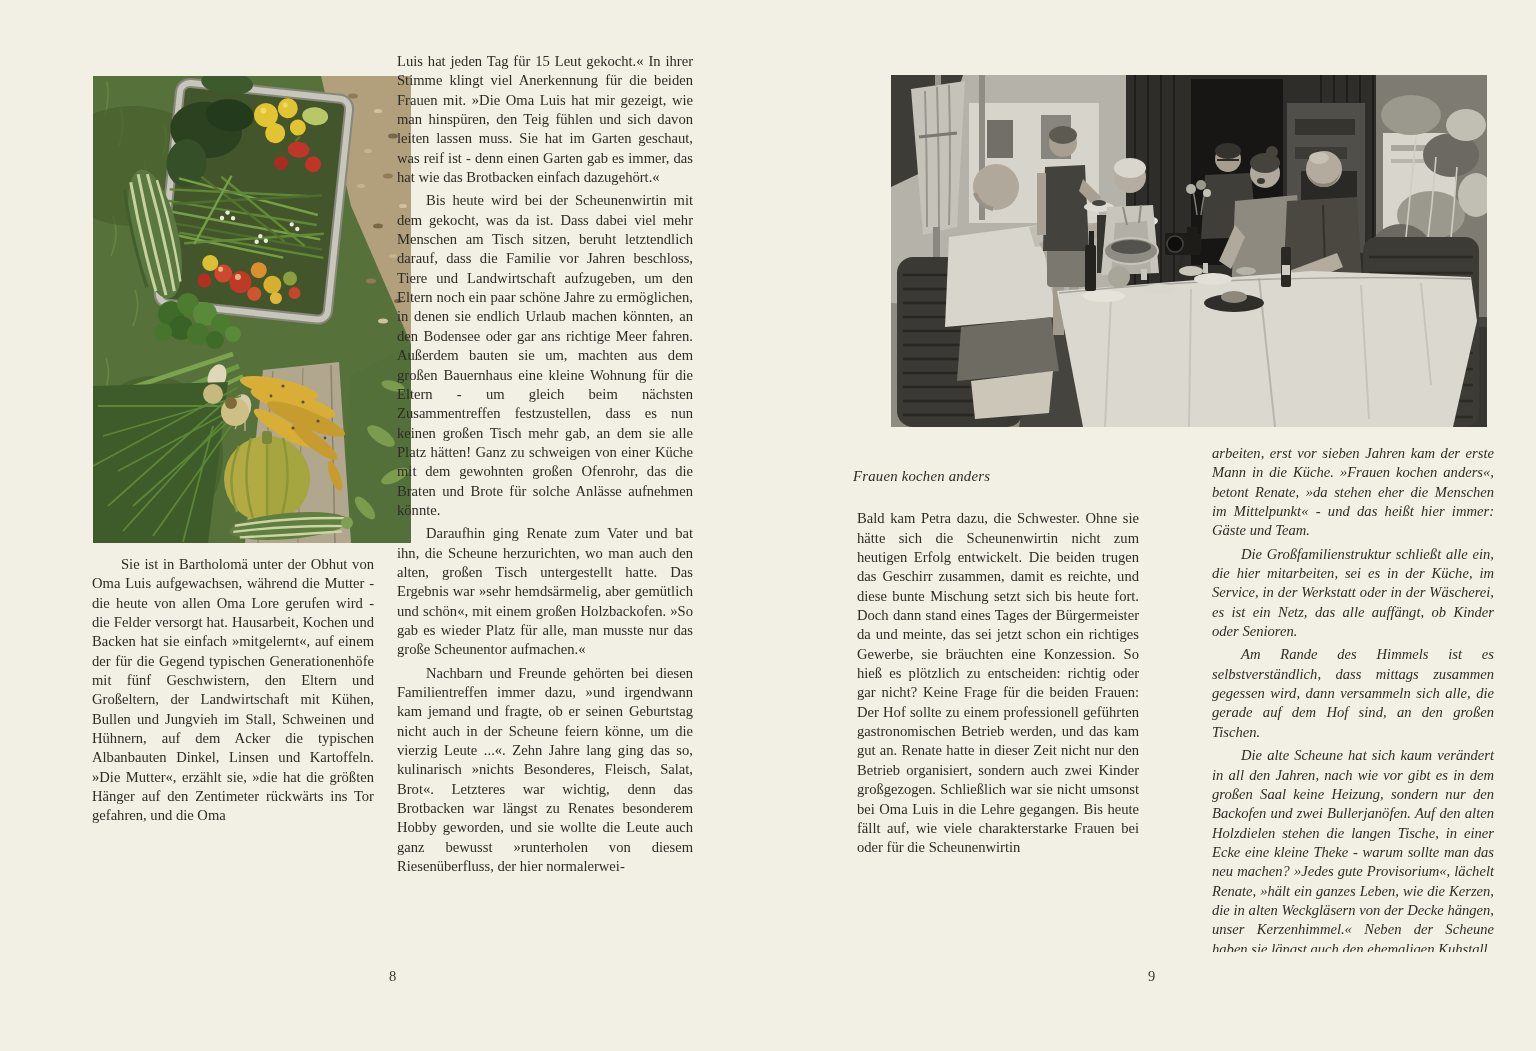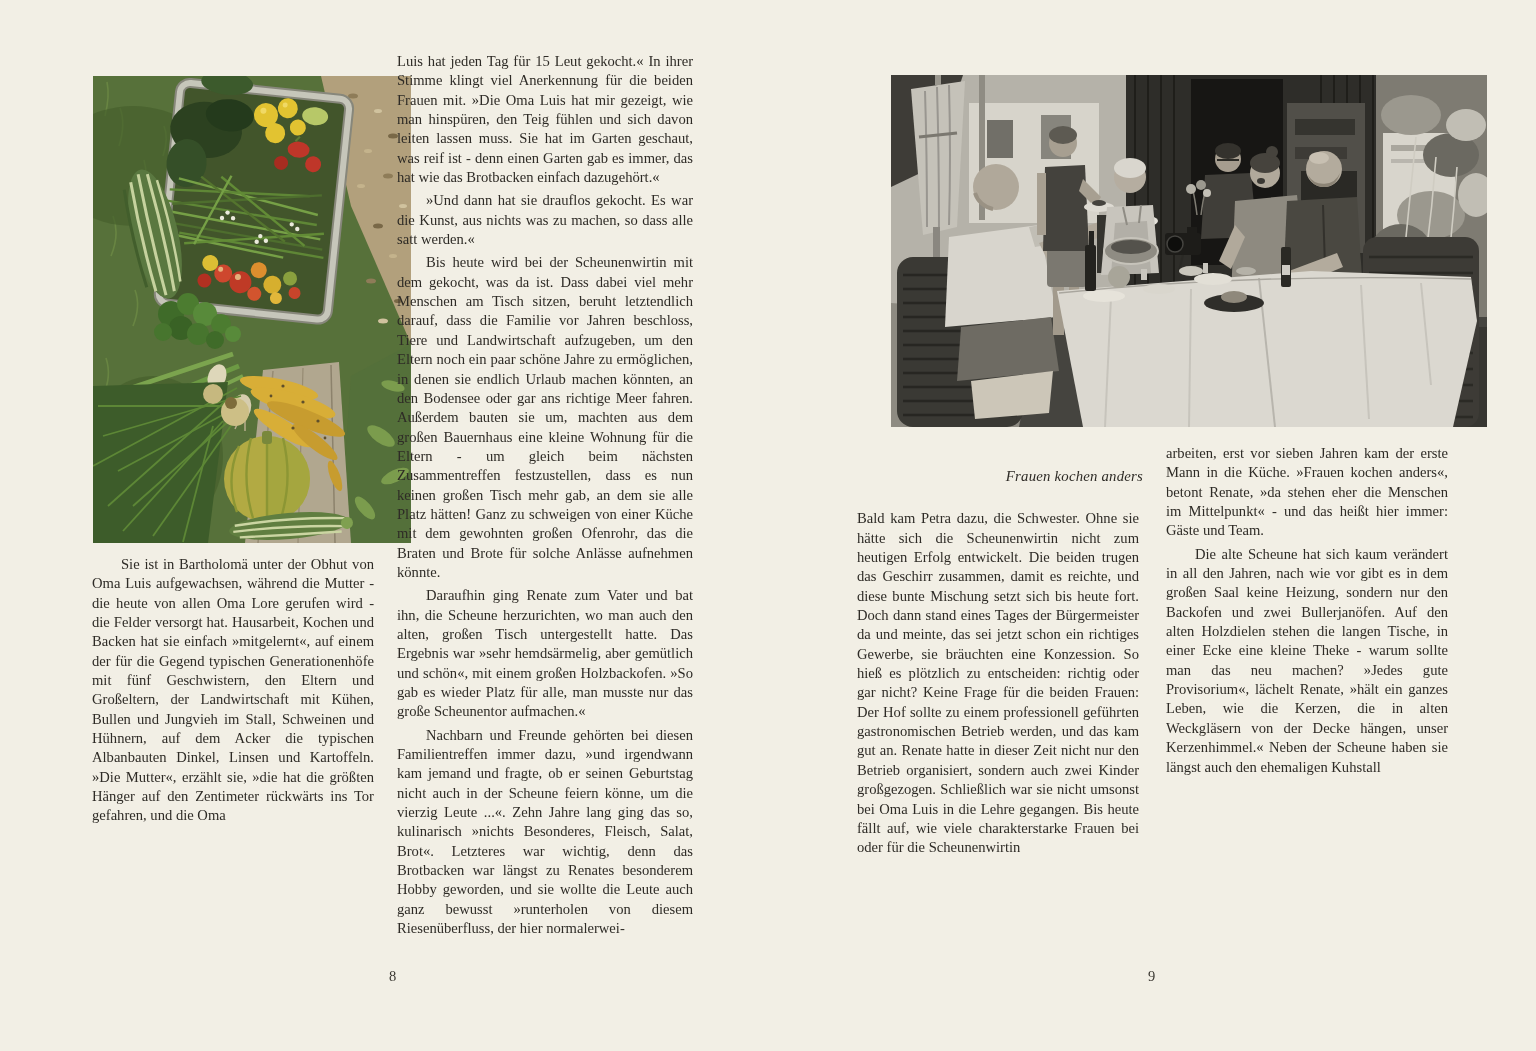--- a/index.html
+++ b/index.html
@@ -13,23 +13,23 @@
   .photo-right{left:851px;top:59px;width:596px;height:352px;}
   .col{
     position:absolute;text-align:justify;font-size:14.6px;line-height:19.35px;
     overflow:hidden;hyphens:auto;-webkit-hyphens:auto;
   }
   .col p{margin:4px;}
   .col p.indent{text-indent:29px;}
   .col1{left:88px;top:551px;width:290px;height:392px;}
   .col2{left:393px;top:48px;width:304px;height:908px;}
   .col3{left:853px;top:440px;width:290px;height:512px;}
-  .col4{left:1162px;top:440px;width:290px;height:512px;}
+  .col4{left:1208px;top:440px;width:290px;height:512px;font-style:italic;}
   .heading{
-    font-size:14.8px;font-weight:normal;font-style:italic;text-align:right;
+    font-size:14.8px;font-weight:normal;font-style:italic;text-align:left;
     margin:27px 0 23px 0;letter-spacing:.2px;
   }
   .pagenum{position:absolute;top:968px;font-size:14.5px;text-align:center;color:#3a3731;}
   .pagenum-left{left:88px;width:609px;}
   .pagenum-right{left:853px;width:597px;}
 </style>
 </head>
 <body>
 
 <div class="spread">
@@ -221,21 +221,20 @@
         </g>
       </svg>
     </figure>
 
     <div class="col col1">
       <p class="indent">Sie ist in Bartholomä unter der Obhut von Oma Luis aufgewachsen, während die Mutter - die heute von allen Oma Lore gerufen wird - die Felder versorgt hat. Hausarbeit, Kochen und Backen hat sie einfach »mitgelernt«, auf einem der für die Gegend typischen Generationenhöfe mit fünf Geschwistern, den Eltern und Großeltern, der Landwirtschaft mit Kühen, Bullen und Jungvieh im Stall, Schweinen und Hühnern, auf dem Acker die typischen Albanbauten Dinkel, Linsen und Kartoffeln. »Die Mutter«, erzählt sie, »die hat die größten Hänger auf den Zentimeter rückwärts ins Tor gefahren, und die Oma</p>
     </div>
 
     <div class="col col2">
       <p>Luis hat jeden Tag für 15 Leut gekocht.« In ihrer Stimme klingt viel Anerkennung für die beiden Frauen mit. »Die Oma Luis hat mir gezeigt, wie man hinspüren, den Teig fühlen und sich davon leiten lassen muss. Sie hat im Garten geschaut, was reif ist - denn einen Garten gab es immer, das hat wie das Brotbacken einfach dazugehört.«</p>
-      <p class="indent">»Und dann hat sie drauflos gekocht. Es war die Kunst, aus nichts was zu machen, so dass alle satt werden.«</p>
       <p class="indent">Bis heute wird bei der Scheunenwirtin mit dem gekocht, was da ist. Dass dabei viel mehr Menschen am Tisch sitzen, beruht letztendlich darauf, dass die Familie vor Jahren beschloss, Tiere und Landwirtschaft aufzugeben, um den Eltern noch ein paar schöne Jahre zu ermöglichen, in denen sie endlich Urlaub machen könnten, an den Bodensee oder gar ans richtige Meer fahren. Außerdem bauten sie um, machten aus dem großen Bauernhaus eine kleine Wohnung für die Eltern - um gleich beim nächsten Zusammentreffen festzustellen, dass es nun keinen großen Tisch mehr gab, an dem sie alle Platz hätten! Ganz zu schweigen von einer Küche mit dem gewohnten großen Ofenrohr, das die Braten und Brote für solche Anlässe aufnehmen könnte.</p>
       <p class="indent">Daraufhin ging Renate zum Vater und bat ihn, die Scheune herzurichten, wo man auch den alten, großen Tisch untergestellt hatte. Das Ergebnis war »sehr hemdsärmelig, aber gemütlich und schön«, mit einem großen Holzbackofen. »So gab es wieder Platz für alle, man musste nur das große Scheunentor aufmachen.«</p>
       <p class="indent">Nachbarn und Freunde gehörten bei diesen Familientreffen immer dazu, »und irgendwann kam jemand und fragte, ob er seinen Geburtstag nicht auch in der Scheune feiern könne, um die vierzig Leute ...«. Zehn Jahre lang ging das so, kulinarisch »nichts Besonderes, Fleisch, Salat, Brot«. Letzteres war wichtig, denn das Brotbacken war längst zu Renates besonderem Hobby geworden, und sie wollte die Leute auch ganz bewusst »runterholen von diesem Riesenüberfluss, der hier normalerwei-</p>
     </div>
 
     <div class="pagenum pagenum-left">8</div>
   </section>
 
   <section>
 
@@ -433,19 +432,21 @@
       </svg>
     </figure>
 
     <div class="col col3">
       <h3 class="heading">Frauen kochen anders</h3>
       <p>Bald kam Petra dazu, die Schwester. Ohne sie hätte sich die Scheunenwirtin nicht zum heutigen Erfolg entwickelt. Die beiden trugen das Geschirr zusammen, damit es reichte, und diese bunte Mischung setzt sich bis heute fort. Doch dann stand eines Tages der Bürgermeister da und meinte, das sei jetzt schon ein richtiges Gewerbe, sie bräuchten eine Konzession. So hieß es plötzlich zu entscheiden: richtig oder gar nicht? Keine Frage für die beiden Frauen: Der Hof sollte zu einem professionell geführten gastronomischen Betrieb werden, und das kam gut an. Renate hatte in dieser Zeit nicht nur den Betrieb organisiert, sondern auch zwei Kinder großgezogen. Schließlich war sie nicht umsonst bei Oma Luis in die Lehre gegangen. Bis heute fällt auf, wie viele charakterstarke Frauen bei oder für die Scheunenwirtin</p>
     </div>
 
     <div class="col col4">
       <p>arbeiten, erst vor sieben Jahren kam der erste Mann in die Küche. »Frauen kochen anders«, betont Renate, »da stehen eher die Menschen im Mittelpunkt« - und das heißt hier immer: Gäste und Team.</p>
+      <p class="indent">Die Großfamilienstruktur schließt alle ein, die hier mitarbeiten, sei es in der Küche, im Service, in der Werkstatt oder in der Wäscherei, es ist ein Netz, das alle auffängt, ob Kinder oder Senioren.</p>
+      <p class="indent">Am Rande des Himmels ist es selbstverständlich, dass mittags zusammen gegessen wird, dann versammeln sich alle, die gerade auf dem Hof sind, an den großen Tischen.</p>
       <p class="indent">Die alte Scheune hat sich kaum verändert in all den Jahren, nach wie vor gibt es in dem großen Saal keine Heizung, sondern nur den Backofen und zwei Bullerjanöfen. Auf den alten Holzdielen stehen die langen Tische, in einer Ecke eine kleine Theke - warum sollte man das neu machen? »Jedes gute Provisorium«, lächelt Renate, »hält ein ganzes Leben, wie die Kerzen, die in alten Weckgläsern von der Decke hängen, unser Kerzenhimmel.« Neben der Scheune haben sie längst auch den ehemaligen Kuhstall</p>
     </div>
 
     <div class="pagenum pagenum-right">9</div>
   </section>
 
 </div>
 
 </body></html>

